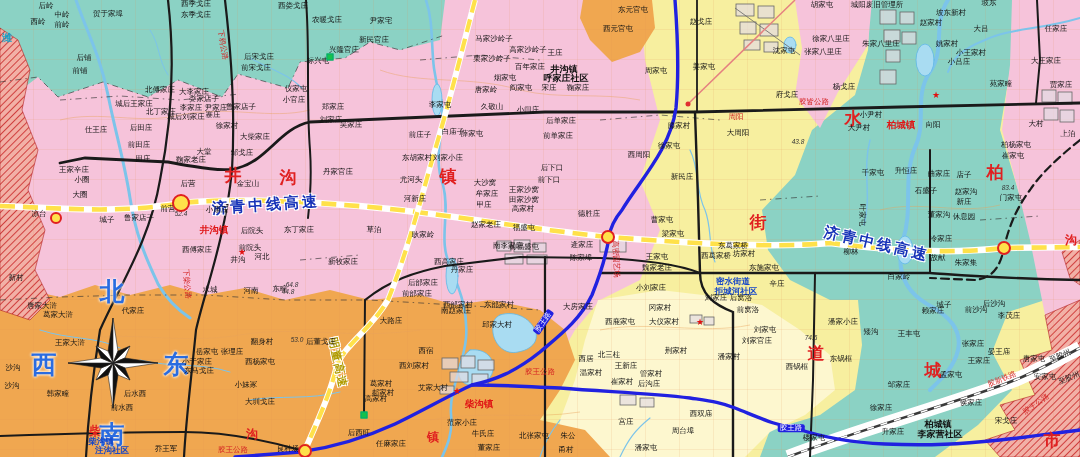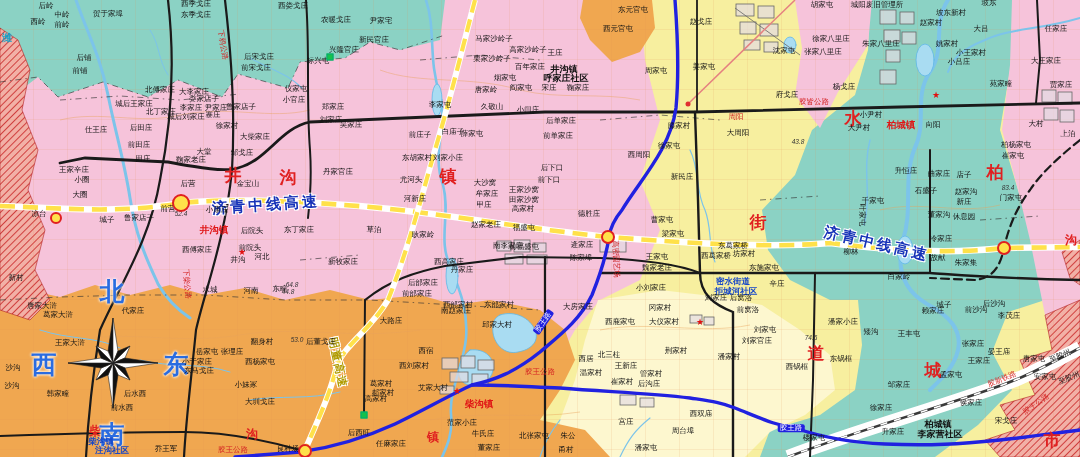--- a/index.html
+++ b/index.html
@@ -248,21 +248,21 @@
       <span class="lb elev" style="left: 798px; top: 142px;">43.8</span>
       <span class="lb wt" style="left: 7px; top: 38px;">潍</span>
       <span class="lb pl" style="left: 46px; top: 6px;">后岭</span>
       <span class="lb pl" style="left: 62px; top: 15px;">中岭</span>
       <span class="lb pl" style="left: 38px; top: 22px;">西岭</span>
       <span class="lb pl" style="left: 62px; top: 25px;">前岭</span>
       <span class="lb pl" style="left: 108px; top: 14px;">贺于家埠</span>
       <span class="lb pl" style="left: 196px; top: 4px;">西季戈庄</span>
       <span class="lb pl" style="left: 196px; top: 15px;">东季戈庄</span>
       <span class="lb pl" style="left: 293px; top: 6px;">西娄戈庄</span>
-      <span class="lb pl" style="left: 336px; top: 20px; text-align: center;">农暖戈庄</span>
+      <span class="lb pl" style="left: 327px; top: 20px; text-align: center;">农暖戈庄</span>
       <span class="lb pl" style="left: 344px; top: 50px;">兴隆官庄</span>
       <span class="lb pl" style="left: 318px; top: 61px;">标兴屯</span>
       <span class="lb pl" style="left: 84px; top: 58px;">后铺</span>
       <span class="lb pl" style="left: 80px; top: 71px;">前铺</span>
       <span class="lb pl" style="left: 259px; top: 57px;">后宋戈庄</span>
       <span class="lb pl" style="left: 256px; top: 68px;">前宋戈庄</span>
       <span class="lb pl" style="left: 160px; top: 90px;">北傅家庄</span>
       <span class="lb pl" style="left: 194px; top: 92px;">大李家庄</span>
       <span class="lb pl" style="left: 204px; top: 99px;">娄家店子</span>
       <span class="lb pl" style="left: 134px; top: 104px;">城后王家庄</span>
@@ -415,21 +415,21 @@
       <span class="lb pl" style="left: 1046px; top: 61px;">大王家庄</span>
       <span class="lb pl" style="left: 1061px; top: 85px;">贾家庄</span>
       <span class="lb pl" style="left: 831px; top: 39px;">徐家八里庄</span>
       <span class="lb pl" style="left: 881px; top: 44px;">朱家八里庄</span>
       <span class="lb pl" style="left: 823px; top: 52px;">张家八里庄</span>
       <span class="lb town" style="left: 901px; top: 125px;">柏城镇</span>
       <span class="lb pl" style="left: 933px; top: 125px;">向阳</span>
       <span class="lb pl" style="left: 1036px; top: 124px;">大村</span>
       <span class="lb pl" style="left: 1068px; top: 134px;">上泊</span>
       <span class="lb pl" style="left: 1016px; top: 145px;">柏杨家屯</span>
-      <span class="lb pl" style="left: 873px; top: 173px; margin-top: 28px;">千家屯</span>
+      <span class="lb pl" style="left: 873px; top: 173px;">千家屯</span>
       <span class="lb pl" style="left: 906px; top: 171px;">升恒庄</span>
       <span class="lb pl" style="left: 939px; top: 174px;">曲家庄</span>
       <span class="lb pl" style="left: 964px; top: 175px;">店子</span>
       <span class="lb pl" style="left: 926px; top: 191px;">石盛子</span>
       <span class="lb pl" style="left: 966px; top: 192px;">赵家沟</span>
       <span class="lb pl" style="left: 964px; top: 202px;">新庄</span>
       <span class="lb pl" style="left: 939px; top: 215px;">董家沟</span>
       <span class="lb pl" style="left: 964px; top: 217px;">休息园</span>
       <span class="lb pl" style="left: 1011px; top: 198px;">门家屯</span>
       <span class="lb pl" style="left: 1013px; top: 156px;">崔家屯</span>

